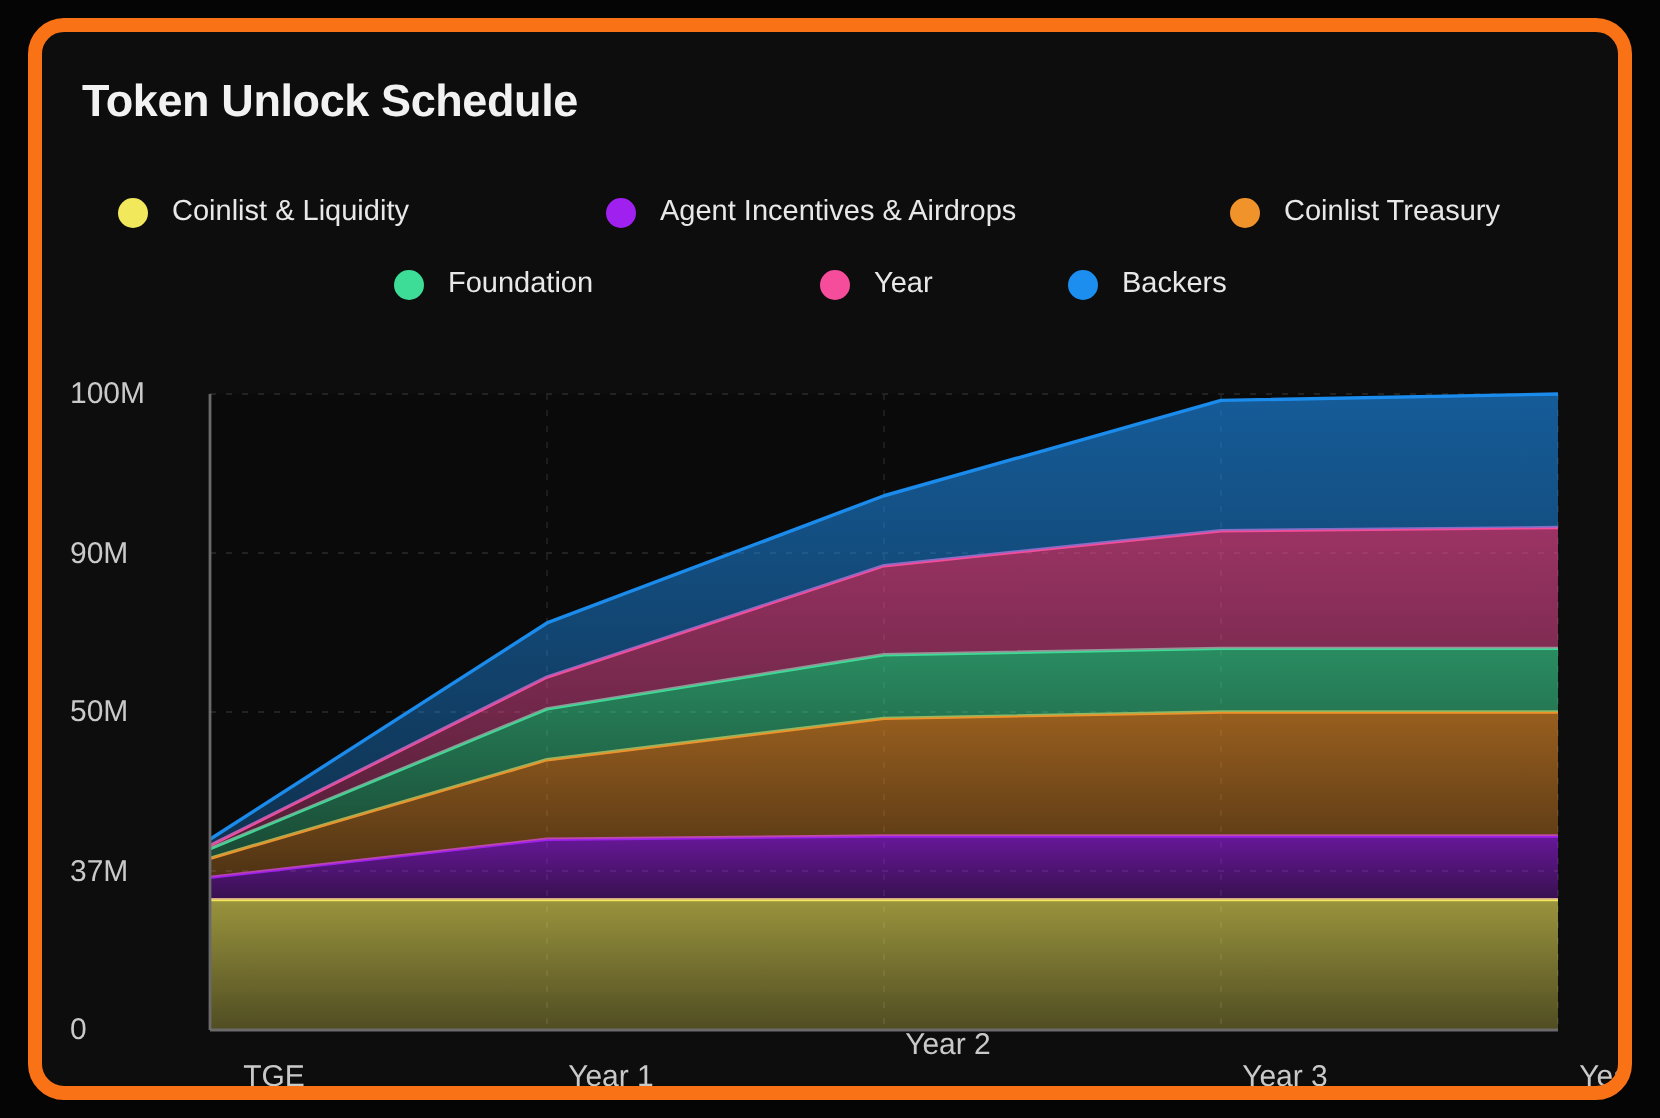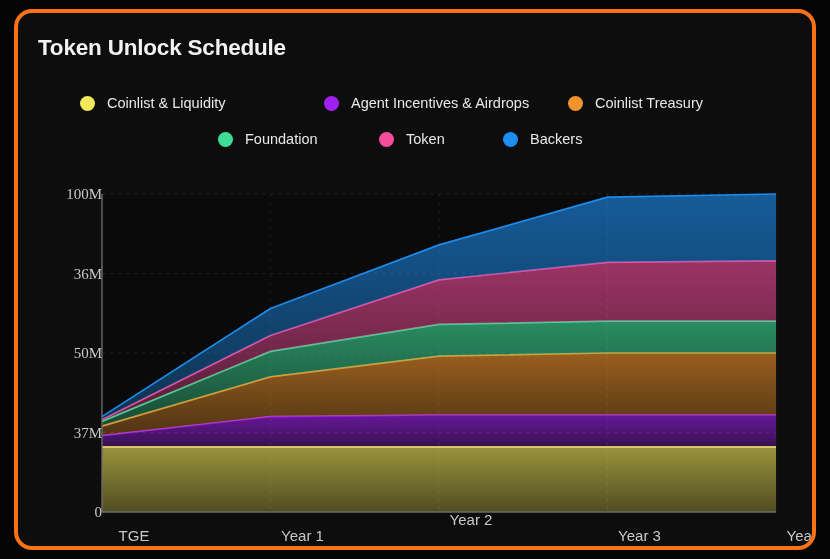--- a/index.html
+++ b/index.html
@@ -14,37 +14,37 @@
     font-family: "Liberation Sans", sans-serif;
     -webkit-font-smoothing: antialiased;
   }
   #card {
     position: absolute;
     left: 14px;
     top: 9px;
     width: 802px;
     height: 541px;
     background: #0d0d0d;
-    border: 4px solid #f97316;
+    border: 7px solid #f97316;
     border-radius: 18px;
     box-sizing: border-box;
     overflow: hidden;
   }
   #title {
     position: absolute;
     left: 20px;
     top: 22px;
     font-size: 22.5px;
     font-weight: bold;
     color: #f2f2f2;
     letter-spacing: -0.2px;
   }
   #legend {
     position: absolute;
-    left: 62px;
+    left: 38px;
     top: 72px;
     width: 730px;
   }
   .legend-row {
     display: flex;
     align-items: center;
     height: 36px;
   }
   .legend-row.row-1 { padding-left: 0px; }
   .legend-row.row-2 { padding-left: 138px; }
@@ -68,25 +68,24 @@
     position: absolute;
     left: 0;
     top: 0;
     width: 802px;
     height: 541px;
   }
   .ytick {
     position: absolute;
     right: 0;
     width: 70px;
-    text-align: right;
+    text-align: left;
     font-size: 15px;
     color: #c9c9c9;
     transform: translateY(-50%);
-    font-family: Liberation Serif, serif;
   }
   .xtick {
     position: absolute;
     font-size: 15px;
     color: #c9c9c9;
     transform: translateX(-50%);
     white-space: nowrap;
     margin-left: 32px;
   }
   #ylabels { position: absolute; left: 0; top: 0; width: 84px; height: 541px; }
@@ -99,37 +98,37 @@
 <div id="card">
 
   <div id="title">Token Unlock Schedule</div>
 
   <div id="legend">
     <div class="legend-row row-1">
       <div class="legend-item" style="width:244px;">
         <span class="legend-dot" style="background:#f2e85c;"></span>
         <span class="legend-label">Coinlist &amp; Liquidity</span>
       </div>
-      <div class="legend-item" style="width:244px;">
+      <div class="legend-item" style="width:312px;">
         <span class="legend-dot" style="background:#a020f0;"></span>
         <span class="legend-label">Agent Incentives &amp; Airdrops</span>
       </div>
       <div class="legend-item">
         <span class="legend-dot" style="background:#f0932b;"></span>
         <span class="legend-label">Coinlist Treasury</span>
       </div>
     </div>
     <div class="legend-row row-2">
-      <div class="legend-item" style="width:161px;">
+      <div class="legend-item" style="width:213px;">
         <span class="legend-dot" style="background:#3ddc97;"></span>
         <span class="legend-label">Foundation</span>
       </div>
       <div class="legend-item" style="width:124px;">
         <span class="legend-dot" style="background:#f54d9b;"></span>
-        <span class="legend-label">Token</span>
+        <span class="legend-label">Year</span>
       </div>
       <div class="legend-item">
         <span class="legend-dot" style="background:#1c8ef0;"></span>
         <span class="legend-label">Backers</span>
       </div>
     </div>
   </div>
 
   <div id="plot-wrap">
     <svg id="chart-svg" width="802" height="541">
@@ -182,21 +181,21 @@
         <path d="M 84 406.78 L 252.5 322.51 L 421 266.86 L 589.5 249.36999999999998 L 758 247.78" fill="none" stroke="#f54d9b" stroke-width="1.7" stroke-linejoin="round" opacity="0.98"></path>
         <path d="M 84 403.6 L 252.5 295.48 L 421 231.88 L 589.5 184.18 L 758 181 L 758 247.78 L 589.5 249.36999999999998 L 421 266.86 L 252.5 322.51 L 84 406.78 Z" fill="url(#g5)"></path>
         <path d="M 84 403.6 L 252.5 295.48 L 421 231.88 L 589.5 184.18 L 758 181" fill="none" stroke="#1c8ef0" stroke-width="1.7" stroke-linejoin="round" opacity="0.98"></path>
         <line x1="84" y1="181" x2="84" y2="499" stroke="#6a6a6a" stroke-width="1.4"></line>
         <line x1="84" y1="499" x2="758" y2="499" stroke="#6a6a6a" stroke-width="1.4"></line>
       </svg>
     <div id="ylabels">
         <div class="ytick" style="top: 499px;">0</div>
         <div class="ytick" style="top: 419.5px;">37M</div>
         <div class="ytick" style="top: 340px;">50M</div>
-        <div class="ytick" style="top: 260.5px;">36M</div>
+        <div class="ytick" style="top: 260.5px;">90M</div>
         <div class="ytick" style="top: 181px;">100M</div>
       </div>
     <div id="xlabels">
         <div class="xtick" style="left: 84px; top: 514px;">TGE</div>
         <div class="xtick" style="left: 252.5px; top: 514px;">Year 1</div>
         <div class="xtick" style="left: 421px; top: 498px;">Year 2</div>
         <div class="xtick" style="left: 589.5px; top: 514px; text-align: center;">Year 3</div>
         <div class="xtick" style="left: 758px; top: 514px;">Year 3</div>
       </div>
   </div>

